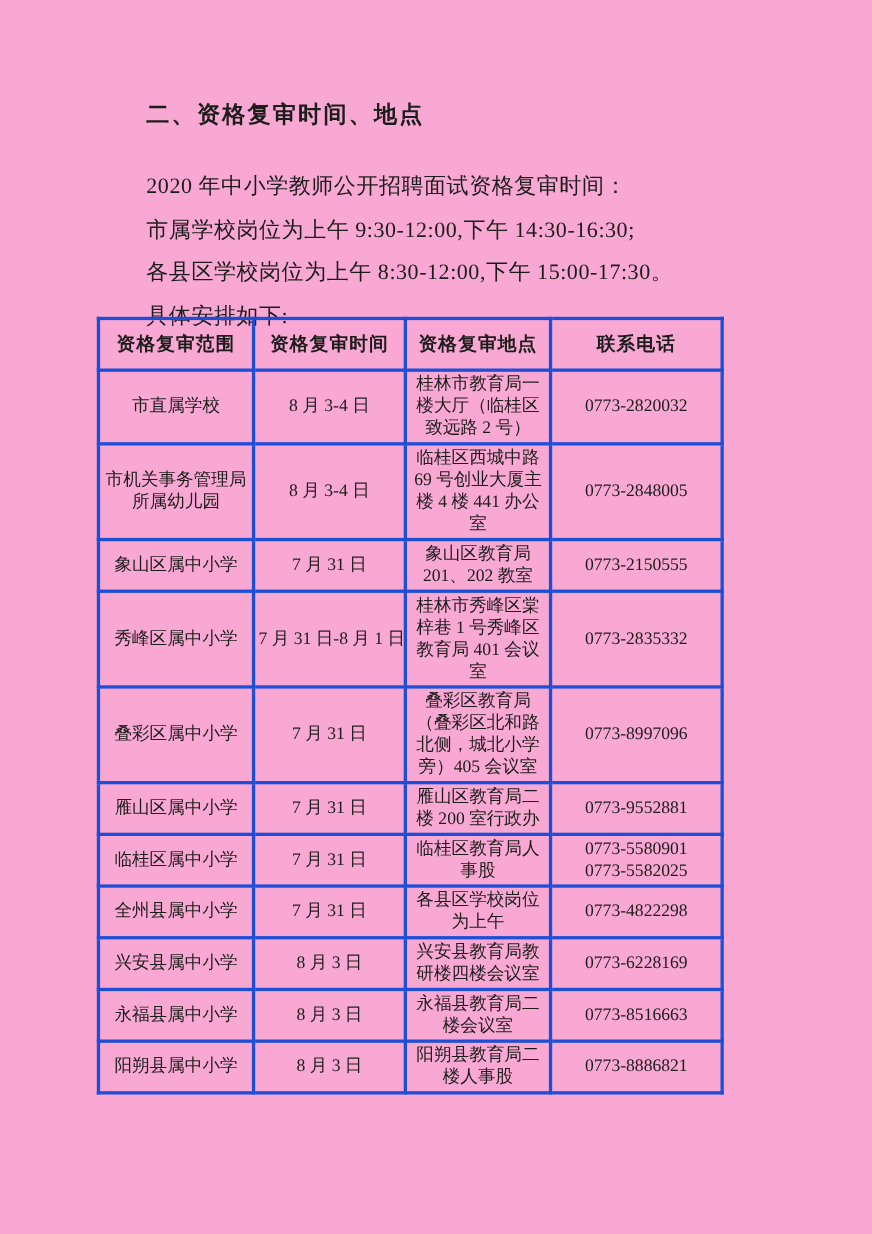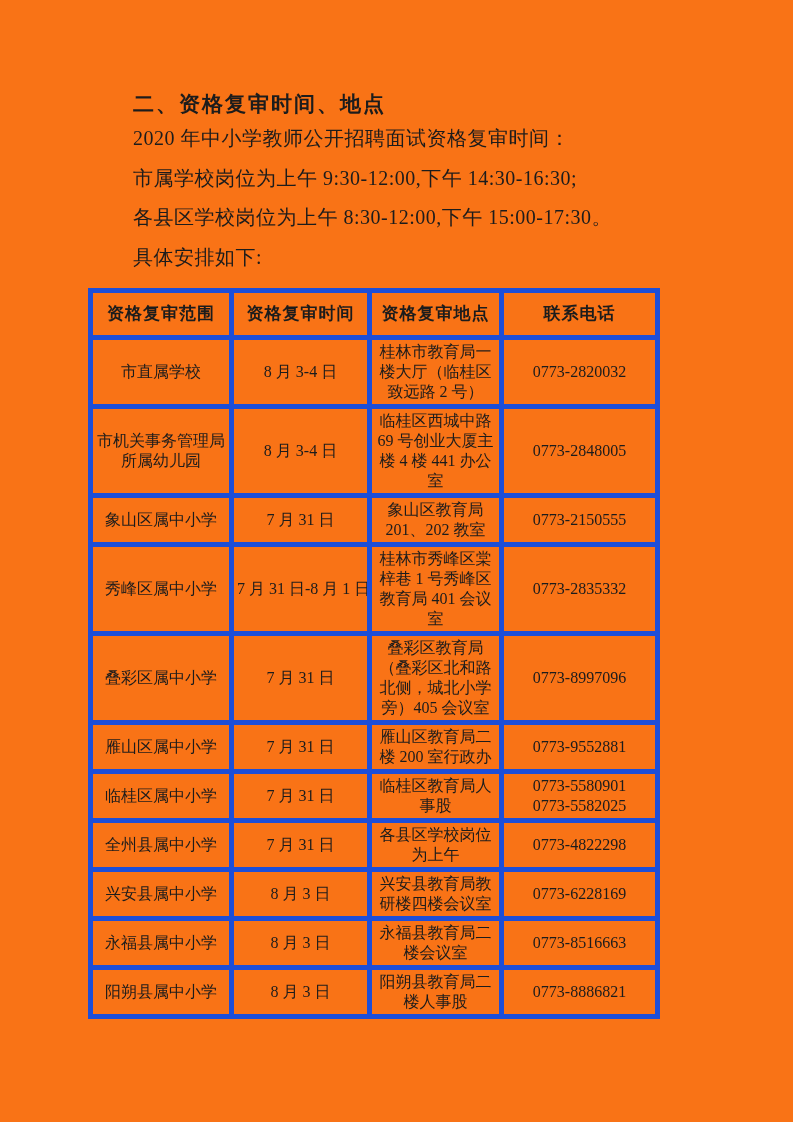--- a/index.html
+++ b/index.html
@@ -1,59 +1,59 @@
 <!DOCTYPE html>
 <html lang="zh"><head>
 <meta charset="utf-8">
 <style>
   html,body{margin:0;padding:0;background:#ffffff;}
   .page{
     position:relative;
     width:793px;
     height:1122px;
-    background:#f97316;
+    background:#f9a8d4;
     color:#1c1c1c;
     font-family:"Liberation Serif","DejaVu Serif",serif;
     overflow:hidden;
   }
   .heading{
     position:absolute;
     left:133px;
     top:90px;
     margin:0;
     font-family:"Liberation Sans","DejaVu Sans",sans-serif;
     font-weight:bold;
     font-size:21px;
     letter-spacing:2px;
     white-space:nowrap;
   }
   .paragraphs{
     position:absolute;
     left:133px;
-    top:119px;
+    top:150px;
     width:640px;
   }
   .paragraphs p{
     margin:0;
     font-size:20px;
     line-height:39.5px;
     letter-spacing:0.5px;
     white-space:nowrap;
   }
   table.review-table{
     position:absolute;
     left:88px;
     top:288px;
     width:567px;
     border-collapse:collapse;
     table-layout:fixed;
   }
   .review-table th,
   .review-table td{
-    border:5px solid #1d4ed8;
+    border:3px solid #1d4ed8;
     text-align:center;
     vertical-align:middle;
     padding:2px 3px;
     font-size:16px;
     line-height:20px;
     overflow:hidden;
   }
   .review-table th{
     font-family:"Liberation Sans","DejaVu Sans",sans-serif;
     font-weight:bold;

